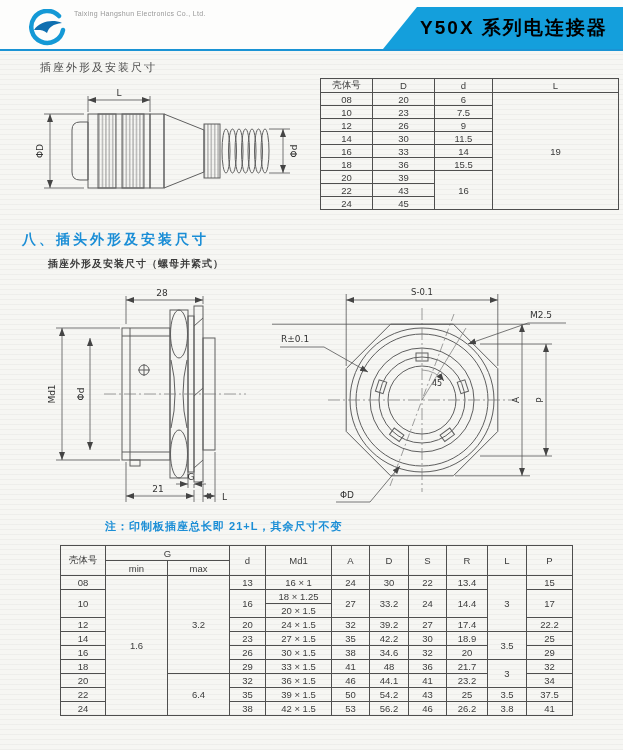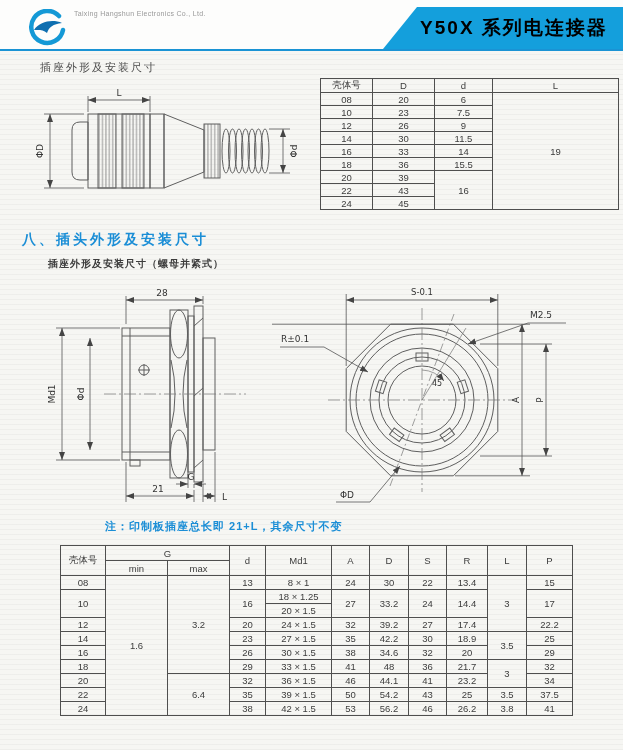--- a/index.html
+++ b/index.html
@@ -315,21 +315,21 @@
     </tr>
     <tr class="hrow">
       <th>min</th>
       <th>max</th>
     </tr>
     <tr>
       <td>08</td>
       <td rowspan="10">1.6</td>
       <td rowspan="7">3.2</td>
       <td>13</td>
-      <td>8 × 1</td>
+      <td>16 × 1</td>
       <td>24</td>
       <td>30</td>
       <td>22</td>
       <td>13.4</td>
       <td rowspan="4">3</td>
       <td>15</td>
     </tr>
     <tr>
       <td rowspan="2">10</td>
       <td rowspan="2">16</td>

